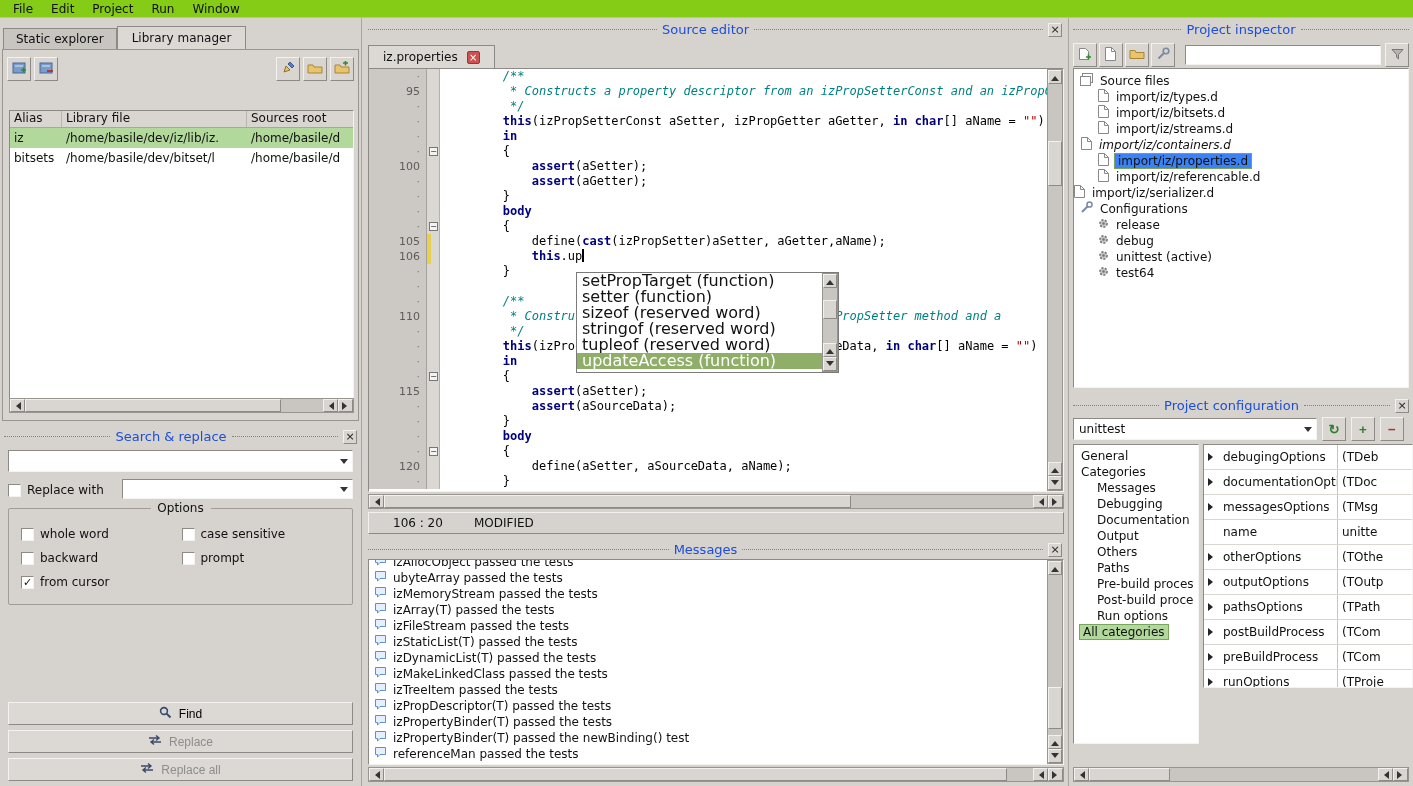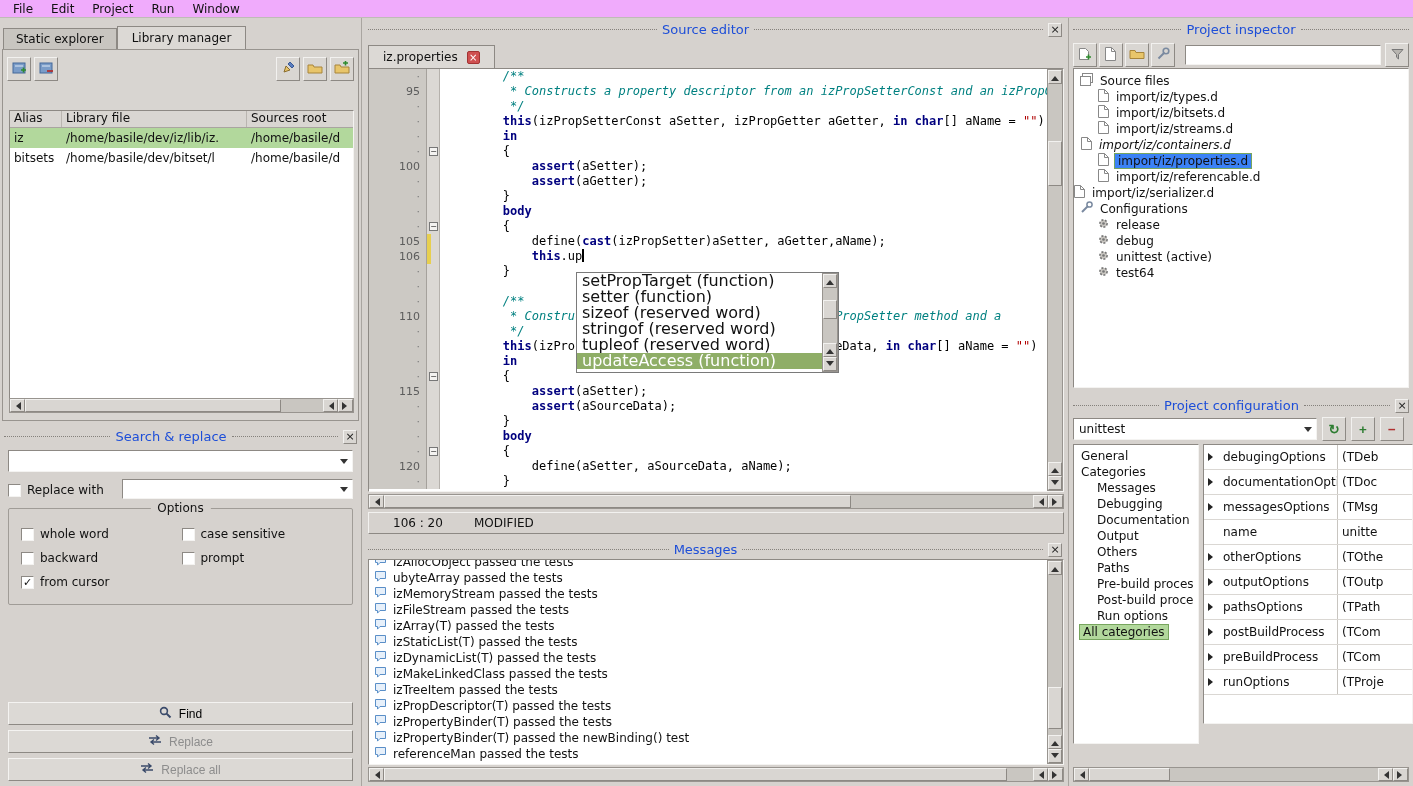--- a/index.html
+++ b/index.html
@@ -26,21 +26,21 @@
 .sb-track{flex:1;position:relative;}
 .sb-thumb{position:absolute;background:#d9d6d2;border:1px solid;border-color:#f2f1ef #8d8984 #8d8984 #f2f1ef;}
 .hscroll .sb-thumb{top:0;height:100%;}
 .vscroll .sb-thumb{left:0;width:100%;}
 .tri-left{width:0;height:0;border:4px solid transparent;border-right:5px solid #333;margin-left:-2px;}
 .tri-right{width:0;height:0;border:4px solid transparent;border-left:5px solid #333;margin-right:-2px;}
 .tri-up{width:0;height:0;border:4px solid transparent;border-bottom:5px solid #333;margin-top:-2px;}
 .tri-down{width:0;height:0;border:4px solid transparent;border-top:5px solid #333;margin-bottom:-2px;}
 
 
-#menubar{position:absolute;left:0;top:0;width:100%;height:18px;display:flex;align-items:center;padding-left:4px;background:#f0abfc;border-bottom:1px solid #bfbbb6;}
+#menubar{position:absolute;left:0;top:0;width:100%;height:18px;display:flex;align-items:center;padding-left:4px;background:#84cc16;border-bottom:1px solid #bfbbb6;}
 .menu-item{padding:1px 9px;white-space:nowrap;}
 
 
 #left{position:absolute;left:0;top:18px;width:361px;height:768px;}
 #center{position:absolute;left:361px;top:18px;width:708px;height:768px;border-left:1px solid #a9a5a0;border-right:1px solid #a9a5a0;}
 #right{position:absolute;left:1069px;top:18px;width:344px;height:768px;}
 
 
 .tabbar{position:absolute;display:flex;align-items:flex-end;}
 #left-tabbar{left:3px;top:9px;height:22px;}
@@ -115,21 +115,21 @@
 .tree-label.sel{background:#3b82f6;border:1px solid #77a55e;padding:0 3px;}
 
 
 #config-header{left:4px;right:4px;top:380px;}
 #config-toolbar{position:absolute;left:4px;top:398px;right:4px;height:26px;display:flex;align-items:center;gap:5px;}
 #config-combo{width:244px;}
 #cat-list{position:absolute;left:4px;top:426px;width:126px;height:300px;background:#fff;border:1px solid;border-color:#8d8984 #f4f3f1 #f4f3f1 #8d8984;overflow:hidden;padding-top:3px;}
 .cat-item{height:16px;line-height:16px;white-space:nowrap;overflow:hidden;}
 .cat-item .cat-label{padding:0 2px;}
 .cat-item.sel .cat-label{background:#b2d89c;border:1px solid #77a55e;padding:0 3px;}
-#prop-grid{position:absolute;left:134px;top:426px;width:210px;height:280px;background:#fff;border:1px solid;border-color:#8d8984 #f4f3f1 #f4f3f1 #8d8984;overflow:hidden;}
+#prop-grid{position:absolute;left:134px;top:426px;width:210px;height:244px;background:#fff;border:1px solid;border-color:#8d8984 #f4f3f1 #f4f3f1 #8d8984;overflow:hidden;}
 .grid-row{height:25px;display:flex;align-items:stretch;border-bottom:1px solid #dad7d3;}
 .grid-exp{width:16px;display:flex;align-items:center;justify-content:center;flex:none;}
 .grid-exp .exp-tri{width:0;height:0;border:4px solid transparent;border-left:5px solid #222;}
 .grid-name{width:118px;border-right:1px solid #c8c5c0;padding-left:3px;overflow:hidden;white-space:nowrap;display:flex;align-items:center;flex:none;}
 .grid-value{flex:1;padding-left:4px;overflow:hidden;white-space:nowrap;display:flex;align-items:center;}
 #right-hscroll{position:absolute;left:4px;top:749px;width:336px;}
 </style>
 </head>
 <body>
 
@@ -545,27 +545,27 @@
         <li class="msg-item">
           <span class="ic"><svg width="13" height="13">
               <path d="M1.5 1.5h10v7h-5.5l-2.5 2.6v-2.6h-2z" fill="#e7f0fa" stroke="#5a8fc8"></path>
             </svg></span>
           <span>izMemoryStream passed the tests</span>
         </li>
         <li class="msg-item">
           <span class="ic"><svg width="13" height="13">
               <path d="M1.5 1.5h10v7h-5.5l-2.5 2.6v-2.6h-2z" fill="#e7f0fa" stroke="#5a8fc8"></path>
             </svg></span>
+          <span>izArray(T) passed the tests</span>
+        </li>
+        <li class="msg-item">
+          <span class="ic"><svg width="13" height="13">
+              <path d="M1.5 1.5h10v7h-5.5l-2.5 2.6v-2.6h-2z" fill="#e7f0fa" stroke="#5a8fc8"></path>
+            </svg></span>
           <span>izFileStream passed the tests</span>
-        </li>
-        <li class="msg-item">
-          <span class="ic"><svg width="13" height="13">
-              <path d="M1.5 1.5h10v7h-5.5l-2.5 2.6v-2.6h-2z" fill="#e7f0fa" stroke="#5a8fc8"></path>
-            </svg></span>
-          <span>izArray(T) passed the tests</span>
         </li>
         <li class="msg-item">
           <span class="ic"><svg width="13" height="13">
               <path d="M1.5 1.5h10v7h-5.5l-2.5 2.6v-2.6h-2z" fill="#e7f0fa" stroke="#5a8fc8"></path>
             </svg></span>
           <span>izStaticList(T) passed the tests</span>
         </li>
         <li class="msg-item">
           <span class="ic"><svg width="13" height="13">
               <path d="M1.5 1.5h10v7h-5.5l-2.5 2.6v-2.6h-2z" fill="#e7f0fa" stroke="#5a8fc8"></path>

